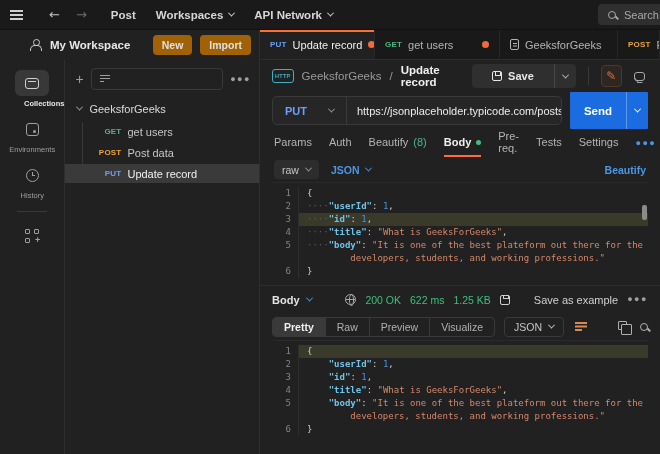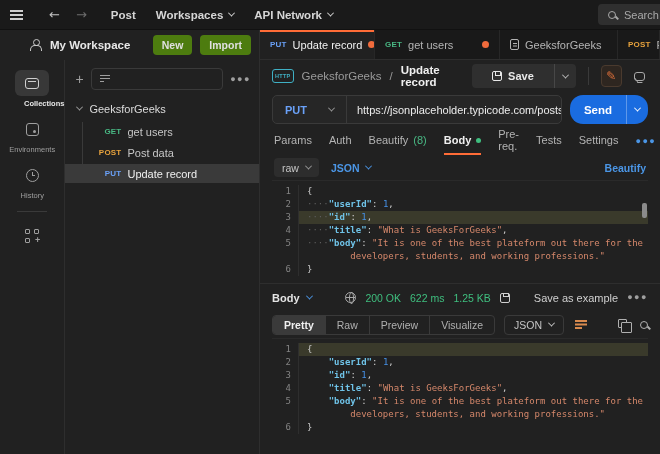--- a/index.html
+++ b/index.html
@@ -28,21 +28,21 @@
 
   .chev { display:inline-block; width:5px; height:5px; border-right:1.5px solid currentColor;
           border-bottom:1.5px solid currentColor; transform:rotate(45deg) translate(-1px,-1px); }
 
   
   .body { flex:1; display:flex; min-height:0; }
   .left { flex:0 0 260px; display:flex; flex-direction:column; border-right:1px solid #2e2e2e; background:#212121; }
   .left-header { flex:0 0 30px; display:flex; align-items:center; padding:0 8px 0 30px; gap:8px; }
   .ws-title { font-weight:bold; color:#e8e8e8; font-size:11.5px; margin-right:auto;
               white-space:nowrap; overflow:hidden; }
-  .btn-dark { background:#4d7c0f; border-radius:4px; padding:4px 9px; color:#e0e0e0;
+  .btn-dark { background:#a16207; border-radius:4px; padding:4px 9px; color:#e0e0e0;
               font-size:10.5px; font-weight:bold; }
   .icon-person { display:inline-block; width:12px; height:12px; position:relative; flex:0 0 auto; }
   .icon-person::before { content:""; position:absolute; width:5px; height:5px; border:1.3px solid #c9c9c9;
     border-radius:50%; left:2.5px; top:0; }
   .icon-person::after { content:""; position:absolute; width:10px; height:5px; border:1.3px solid #c9c9c9;
     border-bottom:none; border-radius:5px 5px 0 0; left:0; bottom:0; }
 
   .left-body { flex:1; display:flex; min-height:0; }
   .rail { flex:0 0 55px; border-right:1px solid #2e2e2e; display:flex; flex-direction:column;
           align-items:center; padding-top:6px; }
@@ -138,21 +138,21 @@
      transform:skewX(35deg); background:transparent; }
 
   .url-row { flex:0 0 35px; display:flex; align-items:center; gap:8px; padding:0 12px; }
   .url-box { flex:1; height:29px; background:#262626; border:1px solid #3a3a3a; border-radius:5px;
      display:flex; align-items:center; min-width:0; }
   .method-sel { display:flex; align-items:center; gap:22px; padding:0 12px; color:#6aa1f8;
      font-weight:bold; font-size:11px; }
   .method-sel .chev { color:#9a9a9a; }
   .url-div { width:1px; align-self:stretch; background:#3a3a3a; margin-right:10px; }
   .url-text { color:#ececec; font-size:11px; white-space:nowrap; overflow:hidden; }
-  .send-btn { flex:0 0 auto; height:29px; background:#1a6ce0; border-radius:13px; display:flex;
+  .send-btn { flex:0 0 auto; height:37px; background:#1a6ce0; border-radius:1px; display:flex;
      align-items:center; color:#fff; }
   .send-main { padding:0 14px; font-weight:bold; font-size:11.5px; }
   .send-chevron { padding:0 8px; border-left:1px solid rgba(255,255,255,.3); height:100%;
      display:flex; align-items:center; }
 
   .req-tabs { flex:0 0 28px; display:flex; align-items:center; gap:17px; padding:0 14px; color:#b4b4b4; }
   .req-tab { height:100%; display:flex; align-items:center; gap:5px; border-bottom:2px solid transparent; }
   .req-tab.active { color:#f0f0f0; font-weight:bold; border-bottom-color:#ff6c37; }
   .count-green { color:#49b884; }
   .dot-green { width:5px; height:5px; border-radius:50%; background:#3fbf7f; }

